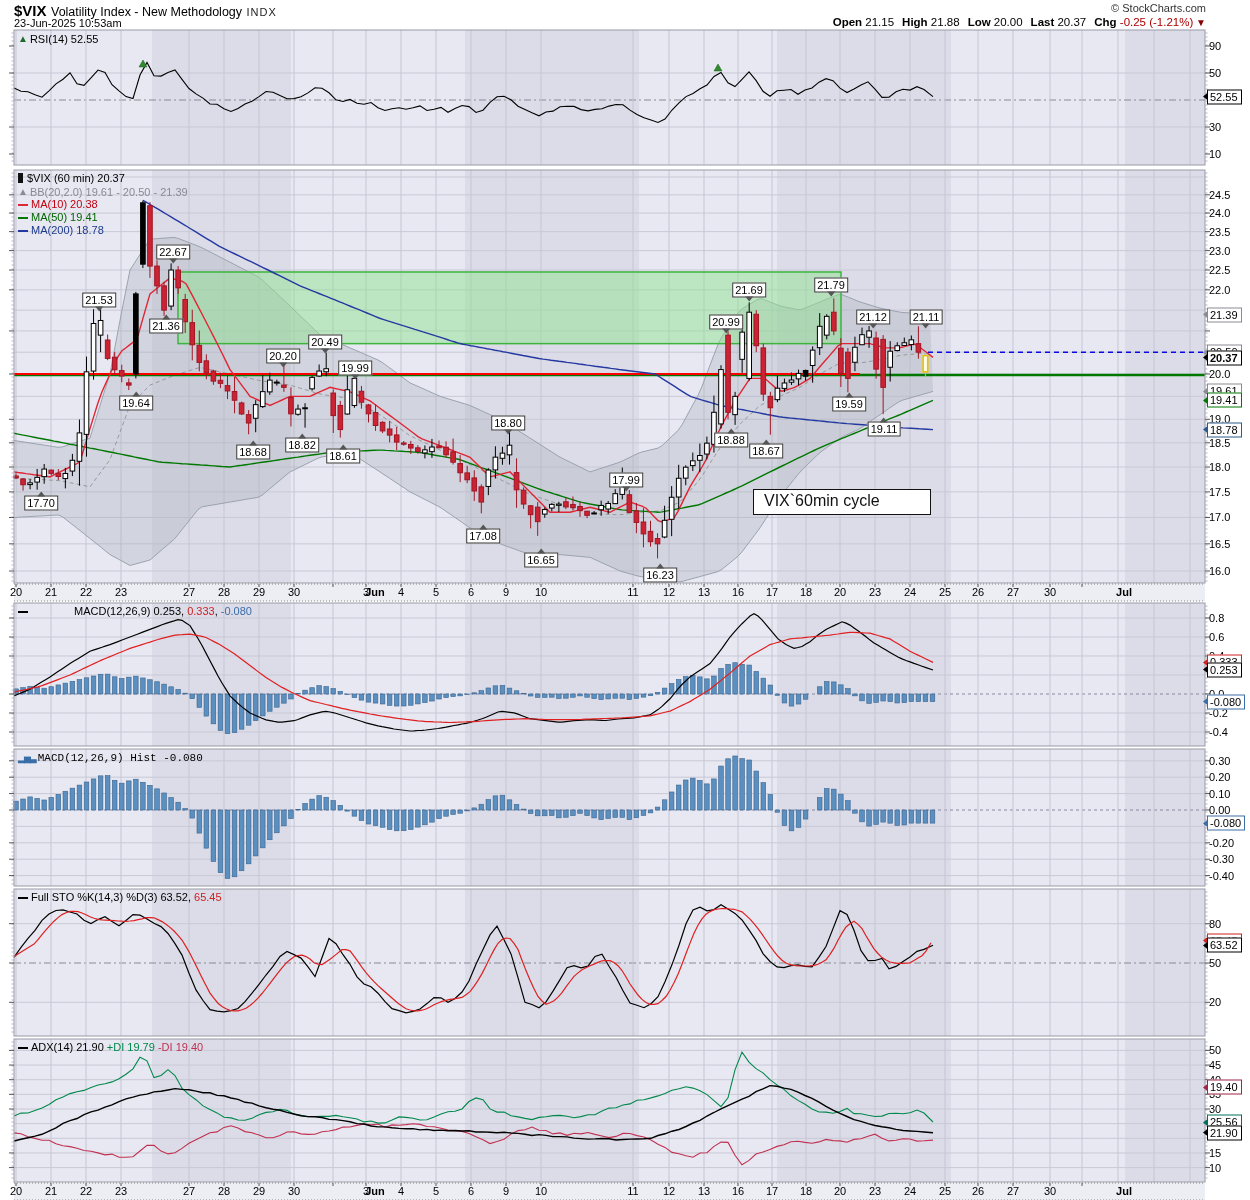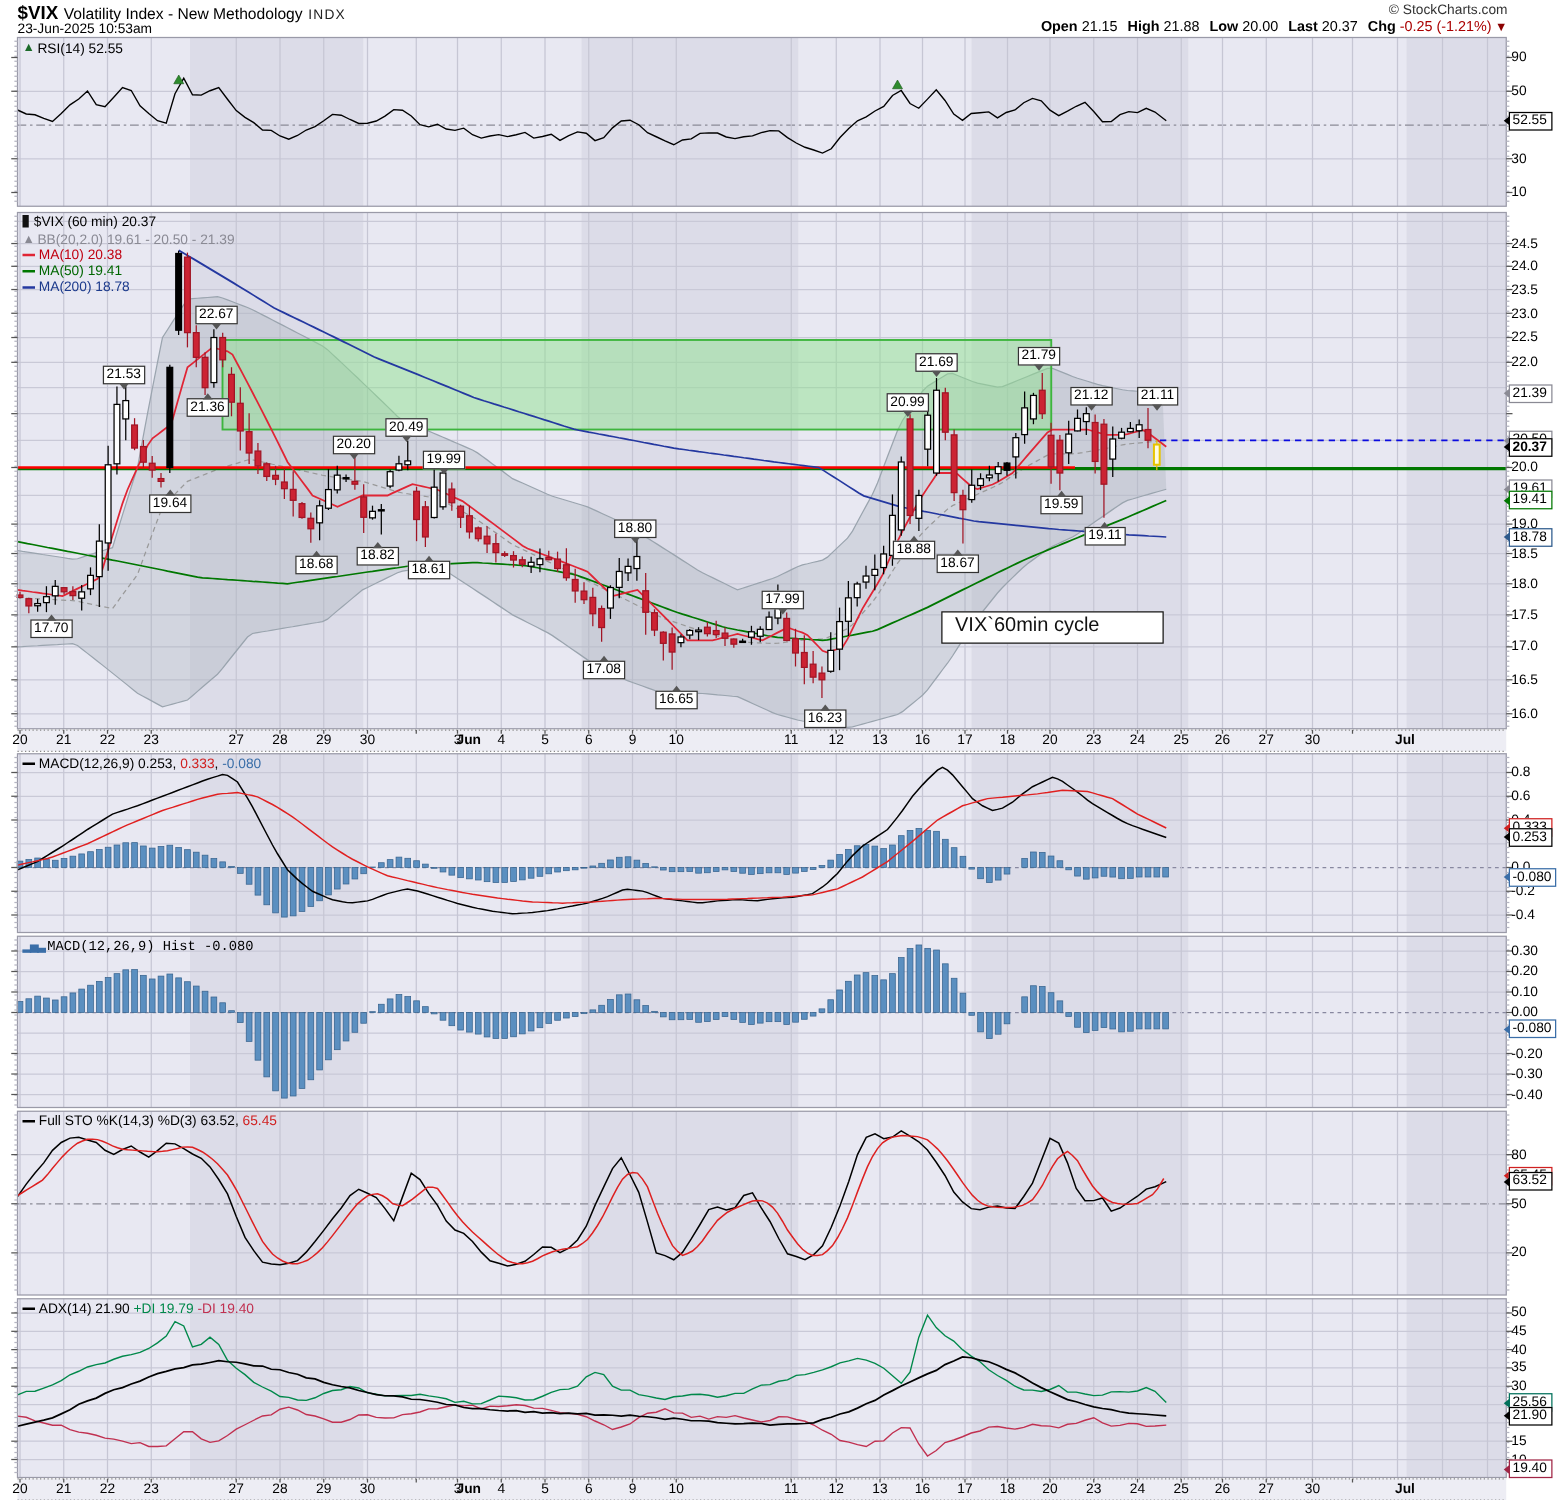--- a/index.html
+++ b/index.html
@@ -1687,21 +1687,21 @@
       <div class="axis-callout" style="top: 945.289px; color: rgb(0, 0, 0);"><span class="t">63.52</span></div>
       <div class="axis-label" style="top: 1050.4px;">50</div>
       <div class="axis-label" style="top: 1065.05px;">45</div>
       <div class="axis-label" style="top: 1079.7px;">40</div>
       <div class="axis-label" style="top: 1094.35px;">35</div>
       <div class="axis-label" style="top: 1109px;">30</div>
       <div class="axis-label" style="top: 1152.95px;">15</div>
       <div class="axis-label" style="top: 1167.6px;">10</div>
       <div class="axis-callout" style="top: 1122.01px; color: rgb(0, 112, 90);"><span class="t">25.56</span></div>
       <div class="axis-callout" style="top: 1132.73px; color: rgb(0, 0, 0);"><span class="t">21.90</span></div>
-      <div class="axis-callout" style="top: 1175px; color: rgb(160, 37, 69);"><span class="t">19.40</span></div>
+      <div class="axis-callout" style="top: 1087px; color: rgb(160, 37, 69);"><span class="t">19.40</span></div>
       <div class="date-label" style="left: 16px; top: 586px;">20</div>
       <div class="date-label" style="left: 51px; top: 586px;">21</div>
       <div class="date-label" style="left: 86px; top: 586px;">22</div>
       <div class="date-label" style="left: 121px; top: 586px;">23</div>
       <div class="date-label" style="left: 189px; top: 586px;">27</div>
       <div class="date-label" style="left: 224px; top: 586px;">28</div>
       <div class="date-label" style="left: 259px; top: 586px;">29</div>
       <div class="date-label" style="left: 294px; top: 586px;">30</div>
       <div class="date-label bold" style="left: 333px; top: 586px;">Jun</div>
       <div class="date-label" style="left: 366px; top: 586px;">3</div>
@@ -1752,19 +1752,19 @@
       <div class="date-label" style="left: 978px; top: 1185px;">26</div>
       <div class="date-label" style="left: 1013px; top: 1185px;">27</div>
       <div class="date-label" style="left: 1050px; top: 1185px;">30</div>
       <div class="date-label bold" style="left: 1082px; top: 1185px;">Jul</div>
       <div class="legend" style="left: 18px; top: 32px;"><span class="ic-tri" style="color: rgb(28, 107, 42);">▲</span><span style="color: rgb(0, 0, 0);">RSI(14) 52.55</span></div>
       <div class="legend" style="left: 18px; top: 172px;"><span class="ic-candle"></span><span style="color: rgb(0, 0, 0);">$VIX (60 min) 20.37</span></div>
       <div class="legend" style="left: 18px; top: 185px;"><span class="ic-tri" style="color: rgb(138, 138, 148);">▲</span><span style="color: rgb(138, 138, 148);">BB(20,2.0) 19.61 - 20.50 - 21.39</span></div>
       <div class="legend" style="left: 18px; top: 198px;"><span class="sw" style="background: rgb(224, 37, 53);"></span><span style="color: rgb(192, 0, 16);">MA(10) 20.38</span></div>
       <div class="legend" style="left: 18px; top: 211px;"><span class="sw" style="background: rgb(0, 119, 0);"></span><span style="color: rgb(0, 102, 0);">MA(50) 19.41</span></div>
       <div class="legend" style="left: 18px; top: 224px;"><span class="sw" style="background: rgb(36, 56, 160);"></span><span style="color: rgb(28, 58, 140);">MA(200) 18.78</span></div>
-      <div class="legend" style="left: 18px; top: 605px;"><span class="sw" style="background: rgb(0, 0, 0);"></span><span style="color: rgb(0, 0, 0);">MACD(12,26,9) 0.253</span><span style="color: rgb(0, 0, 0);">, </span><span style="color: rgb(208, 32, 32);">0.333</span><span style="color: rgb(0, 0, 0);">, </span><span style="color: rgb(58, 110, 168);">-0.080</span></div>
+      <div class="legend" style="left: 18px; top: 605px;"><span class="sw" style="background: rgb(0, 0, 0);"></span><span style="color: rgb(0, 0, 0); margin-left: 43px;">MACD(12,26,9) 0.253</span><span style="color: rgb(0, 0, 0);">, </span><span style="color: rgb(208, 32, 32);">0.333</span><span style="color: rgb(0, 0, 0);">, </span><span style="color: rgb(58, 110, 168);">-0.080</span></div>
       <div class="legend" style="left: 18px; top: 751px;"><span class="ic-bars">▂▅▃</span><span style="color: rgb(0, 0, 0); font-family: Liberation Mono, monospace;">MACD(12,26,9) Hist -0.080</span></div>
       <div class="legend" style="left: 18px; top: 891px;"><span class="sw" style="background: rgb(0, 0, 0);"></span><span style="color: rgb(0, 0, 0);">Full STO %K(14,3) %D(3) 63.52</span><span style="color: rgb(0, 0, 0);">, </span><span style="color: rgb(208, 32, 32);">65.45</span></div>
       <div class="legend" style="left: 18px; top: 1041px;"><span class="sw" style="background: rgb(0, 0, 0);"></span><span style="color: rgb(0, 0, 0);">ADX(14) 21.90 </span><span style="color: rgb(0, 136, 74);">+DI 19.79 </span><span style="color: rgb(192, 48, 80);">-DI 19.40</span></div>
     </div>
   <div class="annotation-box" id="annot" style="left: 753px; top: 489px; width: 156px; height: 20px;">VIX`60min cycle</div>
 </div>
 
 </body></html>

